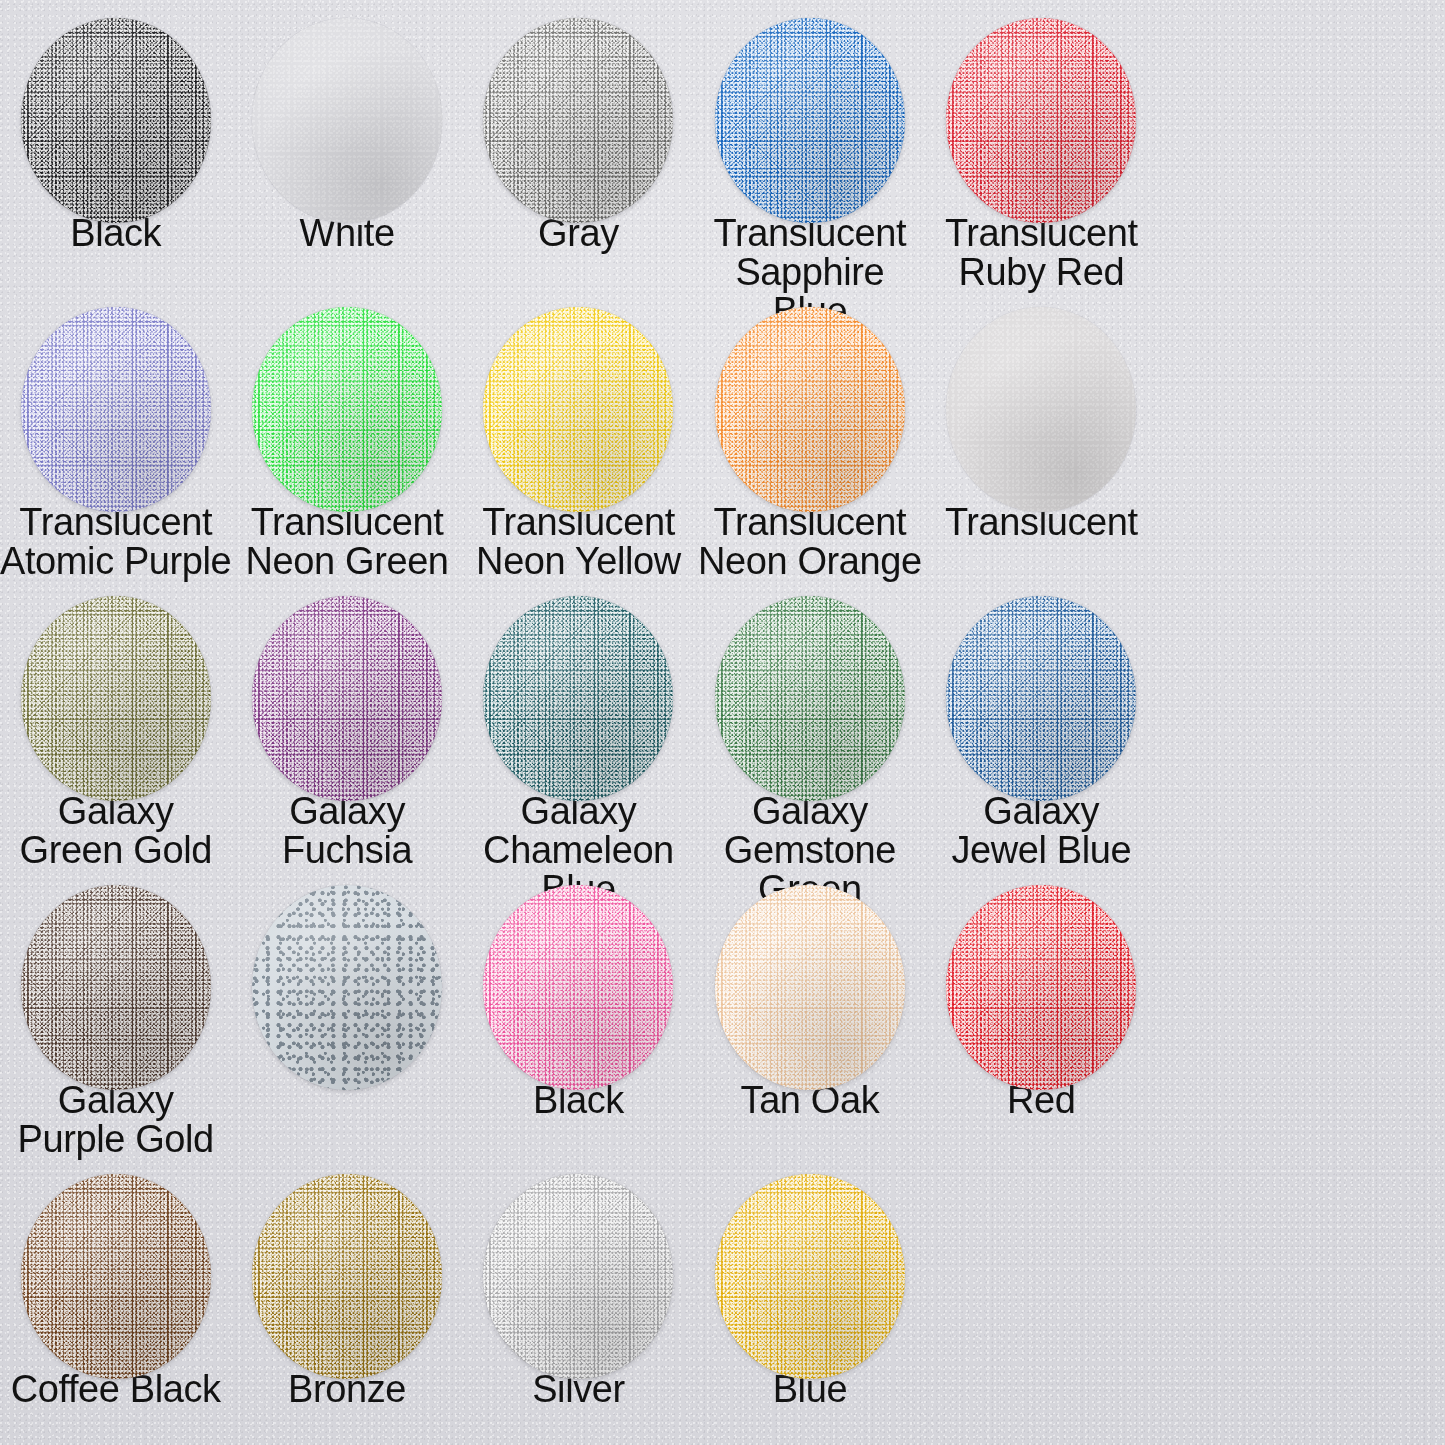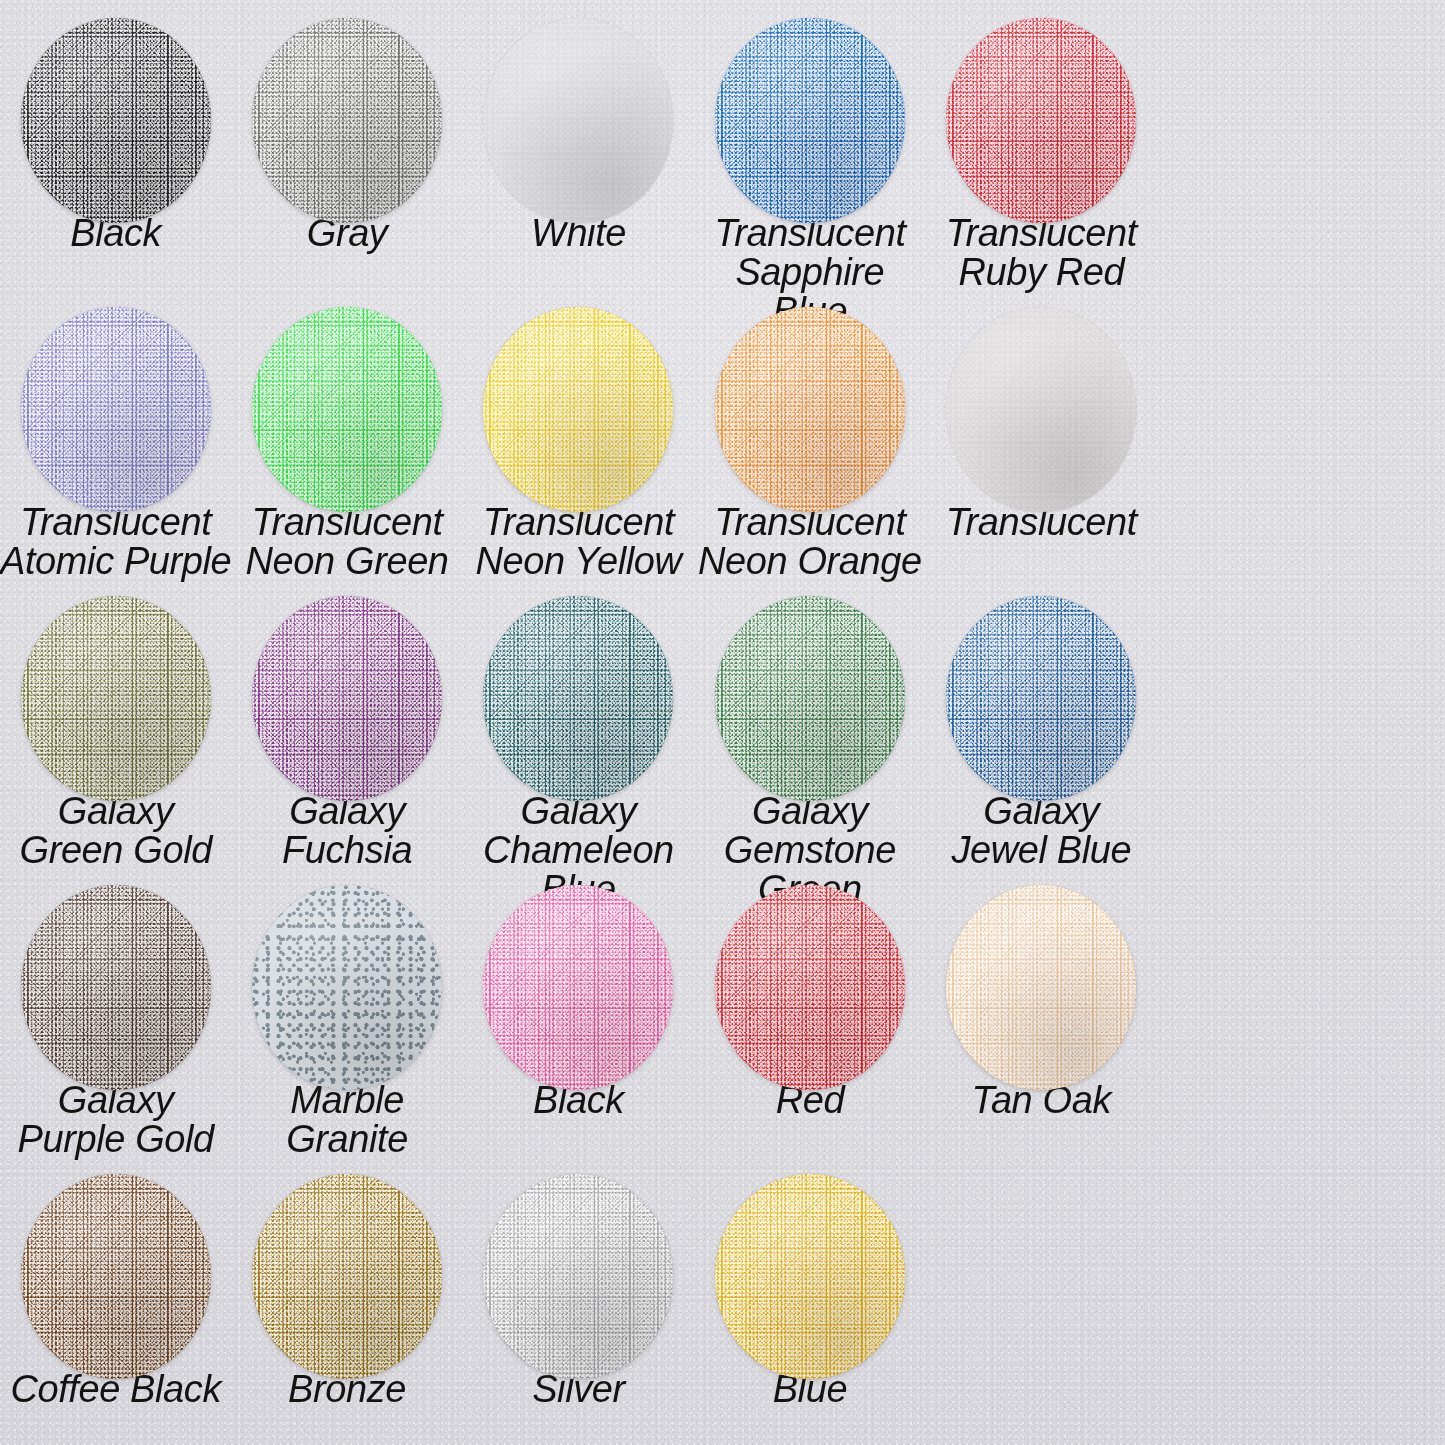--- a/index.html
+++ b/index.html
@@ -36,21 +36,20 @@
   }
 
   .grid {
     position: relative;
     z-index: 1;
     display: grid;
     grid-template-columns: repeat(5, 1fr);
     grid-template-rows: repeat(5, 289px);
     width: 1157px;
     height: 1445px;
-    font-style: italic;
   }
   .cell {
     position: relative;
     display: flex;
     flex-direction: column;
     align-items: center;
   }
   .swatch-wrap {
     height: 208px;
     display: flex;
@@ -136,38 +135,38 @@
         <div class="swatch-wrap">
           <div class="swatch glitter" style="background: rgb(29, 29, 32); --fleck: #b9b9c2;">
             <div class="sparkle"></div>
             <div class="sheen"></div>
           </div>
         </div>
         <div class="label">Black</div>
       </div>
       <div class="cell">
         <div class="swatch-wrap">
+          <div class="swatch ghost" style="background: rgb(220, 220, 224); --fleck: #ffffff;">
+            <div class="sparkle"></div>
+            <div class="sheen"></div>
+          </div>
+        </div>
+        <div class="label">White</div>
+      </div>
+      <div class="cell">
+        <div class="swatch-wrap">
           <div class="swatch glitter" style="background: rgb(110, 110, 108); --fleck: #d8d8d4;">
             <div class="sparkle"></div>
             <div class="sheen"></div>
           </div>
         </div>
         <div class="label">Gray</div>
       </div>
       <div class="cell">
         <div class="swatch-wrap">
-          <div class="swatch ghost" style="background: rgb(220, 220, 224); --fleck: #ffffff;">
-            <div class="sparkle"></div>
-            <div class="sheen"></div>
-          </div>
-        </div>
-        <div class="label">White</div>
-      </div>
-      <div class="cell">
-        <div class="swatch-wrap">
           <div class="swatch glitter" style="background: rgb(18, 99, 189); --fleck: #aad2f5;">
             <div class="sparkle"></div>
             <div class="sheen"></div>
           </div>
         </div>
         <div class="label">Translucent
 Sapphire Blue</div>
       </div>
       <div class="cell">
         <div class="swatch-wrap">
@@ -288,49 +287,47 @@
         <div class="label">Galaxy
 Purple Gold</div>
       </div>
       <div class="cell">
         <div class="swatch-wrap">
           <div class="swatch speckle" style="background: rgb(215, 221, 226); --fleck: #7e8a95;">
             <div class="sparkle"></div>
             <div class="sheen"></div>
           </div>
         </div>
-        <div class="label">Marble
-Granite</div>
       </div>
       <div class="cell">
         <div class="swatch-wrap">
           <div class="swatch glitter" style="background: rgb(240, 83, 158); --fleck: #ffc4e0;">
             <div class="sparkle"></div>
             <div class="sheen"></div>
           </div>
         </div>
         <div class="label">Black</div>
       </div>
       <div class="cell">
         <div class="swatch-wrap">
+          <div class="swatch glitter" style="background: rgb(236, 195, 155); --fleck: #fff0dc;">
+            <div class="sparkle"></div>
+            <div class="sheen"></div>
+          </div>
+        </div>
+        <div class="label">Tan Oak</div>
+      </div>
+      <div class="cell">
+        <div class="swatch-wrap">
           <div class="swatch glitter" style="background: rgb(225, 27, 38); --fleck: #ffaeb0;">
             <div class="sparkle"></div>
             <div class="sheen"></div>
           </div>
         </div>
         <div class="label">Red</div>
-      </div>
-      <div class="cell">
-        <div class="swatch-wrap">
-          <div class="swatch glitter" style="background: rgb(236, 195, 155); --fleck: #fff0dc;">
-            <div class="sparkle"></div>
-            <div class="sheen"></div>
-          </div>
-        </div>
-        <div class="label">Tan Oak</div>
       </div>
       <div class="cell">
         <div class="swatch-wrap">
           <div class="swatch glitter" style="background: rgb(109, 63, 28); --fleck: #d8a877;">
             <div class="sparkle"></div>
             <div class="sheen"></div>
           </div>
         </div>
         <div class="label">Coffee Black</div>
       </div>

